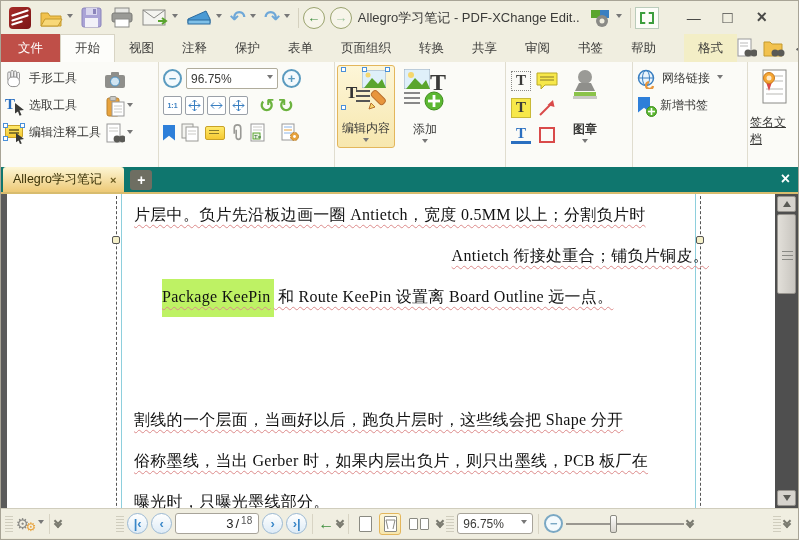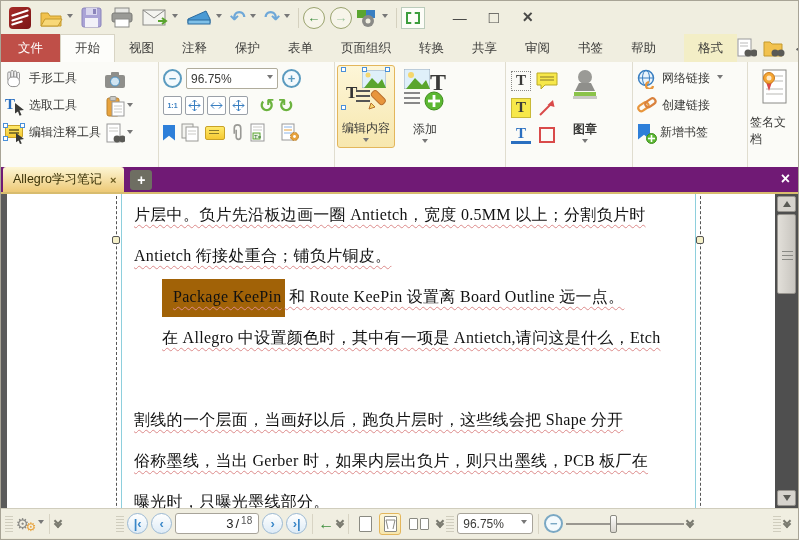--- a/index.html
+++ b/index.html
@@ -49,37 +49,37 @@
   .bigbtn .blbl { margin-top:auto; }
   .bigbtn .dd { margin:1px 0 2px 0; }
   .bm { width:12px; height:16px; background:#2e7fd9; clip-path:polygon(0 0,100% 0,100% 100%,50% 70%,0 100%); }
   .notei { width:18px; height:13px; background:linear-gradient(#ffe96a,#f5c933); border:1px solid #c9a227; border-radius:2px; position:relative; }
   .notei::before { content:""; position:absolute; left:3px; top:3px; width:10px; height:1.5px; background:#8a7a2a; box-shadow:0 3px 0 #8a7a2a; }
   .hl-square { width:20px; height:20px; display:flex; align-items:center; justify-content:center; font-family:"Liberation Serif",serif; font-weight:bold; font-size:15px; }
   .annot-grid { display:grid; grid-template-columns:26px 26px; grid-auto-rows:27px; align-items:center; justify-items:center; padding-top:2px; }
   .handleblue { position:absolute; width:5px; height:5px; background:#fff; border:1px solid #4a90d9; }
 
   
-  .doctabs { position:absolute; left:0; top:166px; width:100%; height:27px; background:#701a75; border-bottom:2px solid #d8bc6e; display:flex; align-items:flex-end; }
+  .doctabs { position:absolute; left:0; top:166px; width:100%; height:27px; background:#0f766e; border-bottom:2px solid #d8bc6e; display:flex; align-items:flex-end; }
   .dtab { height:25px; margin-left:2px; padding:0 8px 0 10px; display:flex; align-items:center; gap:8px; background:linear-gradient(#fdf6d5,#edc976); border-radius:3px 3px 0 0; font-size:12.5px; color:#3a3208; }
   .dtab .x { font-size:11px; color:#6a5a20; font-weight:bold; }
   .newtab { width:22px; height:20px; margin:0 0 2px 6px; background:#6e6e62; border-radius:3px; color:#fff; font-weight:bold; font-size:14px; display:flex; align-items:center; justify-content:center; }
   .alltabs-close { margin-left:auto; margin-right:8px; margin-bottom:4px; color:#fff; font-size:16px; font-weight:bold; }
 
   
   .docarea { position:absolute; left:0; top:193px; width:100%; height:314px; background:#5b5b5b; }
   .page { position:absolute; left:6px; top:0; width:770px; height:314px; background:#fff; overflow:hidden; }
   .editbox { position:absolute; left:109px; top:-8px; width:585px; height:340px; border-left:1px dashed #555; border-right:1px dashed #555; }
   .innerline-l { position:absolute; left:114px; top:0; width:1px; height:314px; background:#8ecfdd; }
   .innerline-r { position:absolute; left:688px; top:0; width:1px; height:314px; background:#8ecfdd; }
   .grab { position:absolute; width:8px; height:8px; background:#f5f0c8; border:1px solid #555; border-radius:2px; }
   .doc-line { position:absolute; left:127px; width:575px; height:28px; font-family:"Liberation Serif","DejaVu Serif",serif; font-size:16px; color:#111; white-space:nowrap; letter-spacing:0.3px; }
   .doc-line span { text-decoration:underline; text-decoration-style:wavy; text-decoration-color:#dc8a8a; text-decoration-thickness:1px; text-underline-offset:4px; text-decoration-skip-ink:none; }
   .indent { padding-left:28px; }
-  .selspan { background:#a16207; padding:9px 3px 12px 11px; }
+  .selspan { background:#bef264; padding:9px 3px 12px 0; }
 
   
   .vscroll { position:absolute; right:0; top:0; width:23px; height:314px; background:#4f4f4f; }
   .sbtn { position:absolute; left:2px; width:19px; height:16px; background:#d6d3cd; border:1px solid #97948e; border-radius:2px; display:flex; align-items:center; justify-content:center; }
   .tri-up { width:0; height:0; border:4px solid transparent; border-bottom:6px solid #5a5a55; margin-top:-4px; }
   .tri-dn { width:0; height:0; border:4px solid transparent; border-top:6px solid #5a5a55; margin-bottom:-4px; }
   .sthumb { position:absolute; left:2px; top:20px; width:19px; height:80px; background:linear-gradient(90deg,#e2dfd9,#c8c5bf); border:1px solid #97948e; border-radius:2px; }
   .sthumb i { position:absolute; left:4px; width:11px; height:1px; background:#8a8a85; }
 
   
@@ -161,20 +161,21 @@
         <span class="u-undo">↷</span>
         <div class="dd"></div>
       </div>
     <div class="tsep"></div>
     <div class="circbtn" style="color:#3d8e3d;">
         <span>←</span>
       </div>
     <div class="circbtn" style="color:#9bc49b;margin-left:5px;">
         <span>→</span>
       </div>
+    <div class="title-text">Allegro学习笔记 - PDF-XChange Edit..</div>
     <div class="qbtn">
       <svg width="22" height="20">
           <rect x="1" y="2" width="9" height="8" fill="#5aa52e"></rect>
           <rect x="10" y="2" width="9" height="8" fill="#3a7fc1"></rect>
           <circle cx="12" cy="13" r="6" fill="#8a8a86"></circle>
           <circle cx="12" cy="13" r="2.5" fill="#f0eee0"></circle>
         </svg>
       <div class="dd"></div>
     </div>
     <div class="tsep"></div>
@@ -451,41 +452,34 @@
         <svg width="20" height="20">
             <circle cx="9" cy="9" r="7.5" fill="#eaf4fb" stroke="#3a7fc1" stroke-width="1.5"></circle>
             <ellipse cx="9" cy="9" rx="3.5" ry="7.5" fill="none" stroke="#3a7fc1"></ellipse>
             <line x1="1.5" y1="9" x2="16.5" y2="9" stroke="#3a7fc1"></line>
             <path d="M12 13 a3.5 3.5 0 104 4" fill="none" stroke="#e8963c" stroke-width="2.2"></path>
           </svg>
         <span>网络链接</span>
         <div class="dd"></div>
       </div>
       <div class="toolrow">
-        <svg width="20" height="20">
-            <rect x="1" y="8" width="11" height="6" rx="3" transform="rotate(-35 6 11)" fill="none" stroke="#e8963c" stroke-width="2.2"></rect>
-            <rect x="8" y="4" width="11" height="6" rx="3" transform="rotate(-35 13 7)" fill="none" stroke="#d9813c" stroke-width="2.2"></rect>
-          </svg>
-        <span>创建链接</span>
-      </div>
-      <div class="toolrow">
         <span style="position:relative;width:18px;height:18px;">
           <span class="bm" style="position:absolute;left:1px;top:0;"></span>
           <svg width="11" height="11" style="position:absolute;right:-2px;bottom:-2px;">
               <circle cx="5.5" cy="5.5" r="5" fill="#5cb832" stroke="#3f8e1e"></circle>
               <rect x="4.7" y="2" width="1.6" height="7" fill="#fff"></rect>
               <rect x="2" y="4.7" width="7" height="1.6" fill="#fff"></rect>
             </svg>
         </span>
         <span>新增书签</span>
       </div>
       <div class="glabel">链接</div>
     </div>
 
-    <div class="rgroup" style="flex:1;">
+    <div class="rgroup" style="flex:1;text-decoration:underline;">
       <div class="bigbtn" style="width:100%;">
         <svg width="30" height="36">
             <rect x="5" y="1" width="23" height="33" fill="#fff" stroke="#8a8a86"></rect>
             <line x1="16" y1="7" x2="25" y2="7" stroke="#b9b9b5"></line>
             <line x1="16" y1="12" x2="25" y2="12" stroke="#b9b9b5"></line>
             <line x1="8" y1="20" x2="25" y2="20" stroke="#b9b9b5"></line>
             <line x1="8" y1="25" x2="25" y2="25" stroke="#b9b9b5"></line>
             <polygon points="8,13 11,22 14,13" fill="#d94a4a"></polygon>
             <circle cx="11" cy="9" r="5.5" fill="#f5a633" stroke="#c97a1e"></circle>
             <circle cx="11" cy="9" r="2.5" fill="#fde9c8"></circle>
@@ -509,23 +503,22 @@
 
   <div class="docarea">
     <div class="page">
       <div class="innerline-l"></div>
       <div class="innerline-r"></div>
       <div class="editbox"></div>
       <div class="grab" style="left:105px;top:42px;"></div>
       <div class="grab" style="left:689px;top:42px;"></div>
 
       <div class="doc-line" style="top:11px;"><span>片层中。负片先沿板边画一圈 Antietch，宽度 0.5MM 以上；分割负片时</span></div>
-      <div class="doc-line" style="top:52px;"><span>Antietch 衔接处重合；铺负片铜皮。</span></div>
+      <div class="doc-line" style="top:52px;text-align:right;"><span>Antietch 衔接处重合；铺负片铜皮。</span></div>
       <div class="doc-line indent" style="top:93px;"><span class="selspan">Package KeePin</span><span> 和 Route KeePin 设置离 Board Outline 远一点。</span></div>
-      <div class="doc-line indent" style="top:134px;"><span>在 Allegro 中设置颜色时，其中有一项是 Antietch,请问这是什么，Etch</span></div>
       <div class="doc-line" style="top:216px;"><span>割线的一个层面，当画好以后，跑负片层时，这些线会把 Shape 分开</span></div>
       <div class="doc-line" style="top:257px;"><span>俗称墨线，当出 Gerber 时，如果内层出负片，则只出墨线，PCB 板厂在</span></div>
       <div class="doc-line" style="top:298px;"><span>曝光时，只曝光墨线部分。</span></div>
     </div>
 
     <div class="vscroll">
       <div class="sbtn" style="top:2px;">
           <div class="tri-up"></div>
         </div>
       <div class="sthumb">

